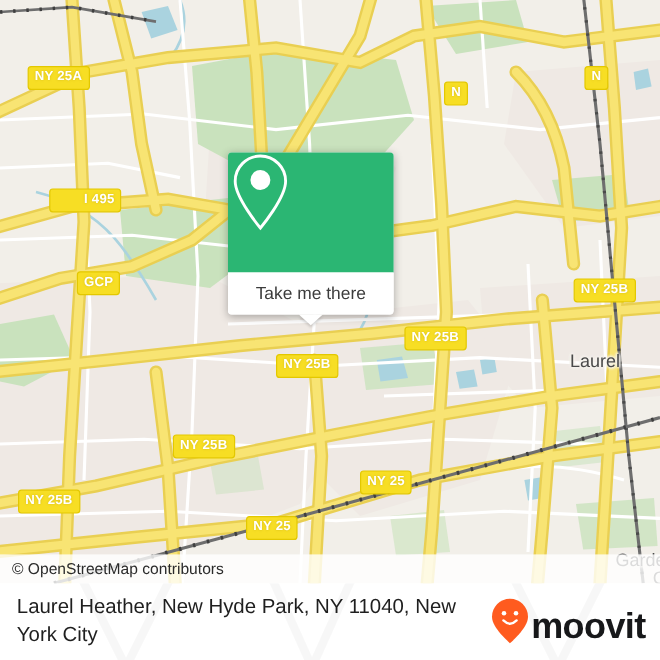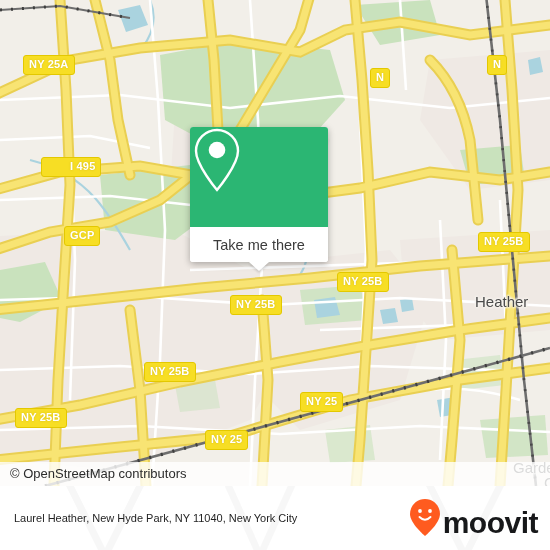--- a/index.html
+++ b/index.html
@@ -97,21 +97,21 @@
     overflow:hidden;
   }
   .footer-watermark {
     position:absolute; left:0; top:0; width:550px; height:64px;
     opacity:.5;
   }
   .footer-text {
     position:relative;
     margin-left:14px;
     width:375px;
-    font-size:11px;
+    font-size:17px;
     line-height:1.35;
     color:#1f1f1f;
   }
   .logo {
     position:absolute;
     right:12px; top:50%; transform:translateY(-50%);
     display:flex; align-items:flex-end; gap:2px;
   }
   .logo-word {
     font-size:30px;
@@ -251,21 +251,21 @@
     <div class="shield" style="left:41px;  top:157px;padding-left:28px;">I 495</div>
     <div class="shield" style="left:24px;  top:226px;margin-left:40px;">GCP</div>
     <div class="shield" style="left:478px; top:232px;">NY 25B</div>
     <div class="shield" style="left:337px; top:272px;">NY 25B</div>
     <div class="shield" style="left:230px; top:295px;">NY 25B</div>
     <div class="shield" style="left:144px; top:362px;">NY 25B</div>
     <div class="shield" style="left:15px;  top:408px;">NY 25B</div>
     <div class="shield" style="left:300px; top:392px;">NY 25</div>
     <div class="shield" style="left:205px; top:430px;">NY 25</div>
 
-    <div class="place" style="left:475px; top:293px;">Heather</div>
+    <div class="place" style="left:475px; top:293px;">Laurel</div>
     <div class="place" style="left:513px; top:459px;">Garden</div>
     <div class="place" style="left:544px; top:474px;">City</div>
 
     <div class="card">
       <div class="card-head">
         <svg width="54" height="66" viewBox="0 0 54 66">
           <path d="M27 3 C15.4 3 6 12.4 6 24 C6 38 27 63 27 63 C27 63 48 38 48 24 C48 12.4 38.6 3 27 3 Z" fill="none" stroke="#ffffff" stroke-width="2.4"></path>
           <circle cx="27" cy="23" r="8.3" fill="#ffffff"></circle>
         </svg>
       </div>

